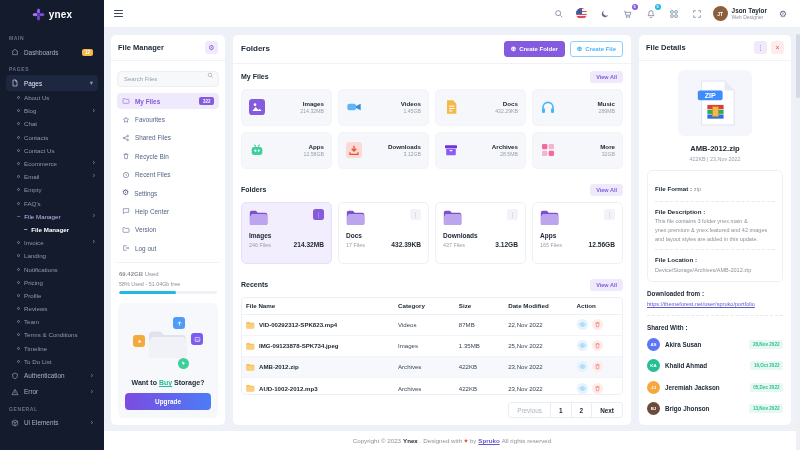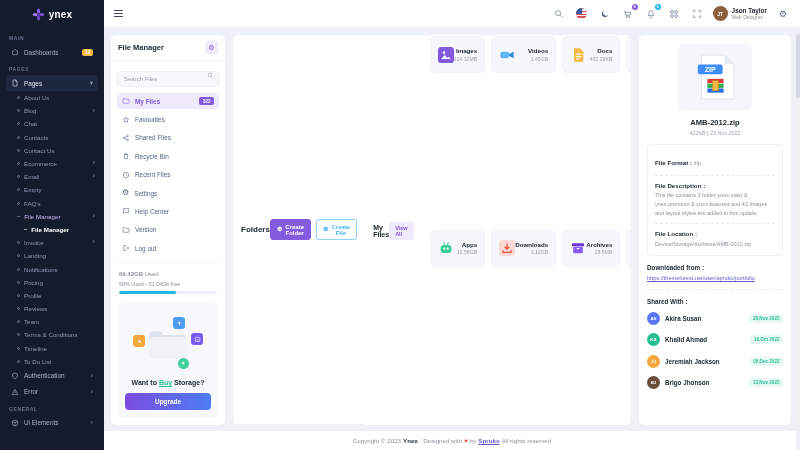--- a/index.html
+++ b/index.html
@@ -81,21 +81,21 @@
   .tile svg { width:7px; height:7px; }
   .tile.orange { background:#f5a93c; left:8px; top:22px; }
   .tile.blue { background:#4d9df8; left:48px; top:4px; }
   .tile.purple { background:#7c5cf0; right:8px; top:20px; }
   .tile.green { background:#3ecf9b; right:22px; bottom:2px; width:11px; height:11px; border-radius:50%; }
   .promo-q { font-size:7px; font-weight:bold; color:#212b37; }
   .buy { color:#26bf94; text-decoration:underline; }
   .upgrade { margin-top:7px; display:block; width:100%; background:linear-gradient(90deg,#7b4ce0,#4d7cf6); color:#fff; font-size:6.4px; font-weight:bold; padding:5px 0; border:none; border-radius:4px; cursor:pointer; font-family:inherit; }
 
   
-  .main { flex:1; display:flex; flex-direction:row; overflow:hidden; }
+  .main { flex:1; display:flex; flex-direction:column; overflow:hidden; }
   .main-head { display:flex; align-items:center; padding:6px 8px; border-bottom:1px solid #f0f2f8; }
   .main-title { font-size:8px; font-weight:bold; flex:1; }
   .btn { font-size:6px; border-radius:3px; padding:3.5px 6px; display:flex; align-items:center; gap:3px; font-weight:bold; cursor:pointer; }
   .btn .pc { font-size:6.5px; line-height:1; }
   .btn-primary { background:#845adf; color:#fff; border:1px solid #845adf; }
   .btn-outline-info { background:#fff; color:#49b6f5; border:1px solid #8ed0f8; margin-left:5px; }
   .section-row { display:flex; align-items:center; padding:7px 8px 5px; }
   .section-title { font-size:7px; font-weight:bold; flex:1; }
   .view-all { background:#efe9fc; color:#845adf; font-size:5.5px; font-weight:bold; padding:3px 6px; border-radius:3px; cursor:pointer; }
   .type-grid { display:grid; grid-template-columns:repeat(4,1fr); gap:6px; padding:1px 8px 8px; }
@@ -782,20 +782,27 @@
         </div>
         <div class="pagination">
           <span class="page-prev">Previous</span>
           <span class="page-num">1</span>
           <span class="page-num">2</span>
           <span class="page-next">Next</span>
         </div>
       </section>
 
       <section class="card details">
+        <div class="panel-head">
+          <span class="panel-title">File Details</span>
+          <span class="det-actions">
+            <span class="sq-btn purple-light">⋮</span>
+            <span class="sq-btn red-light">×</span>
+          </span>
+        </div>
         <div class="det-body">
           <div class="zip-tile">
             <svg width="42" height="48" viewBox="0 0 44 50">
               <path d="M8 2h24l10 10v36H8z" fill="#fff" stroke="#dfe3ec" stroke-width="1"></path>
               <path d="M32 2l10 10H32z" fill="#e8ebf2"></path>
               <rect x="4" y="12" width="26" height="10" rx="2" fill="#3f8cff"></rect>
               <text x="17" y="19.6" font-size="7.5" font-weight="bold" fill="#ffffff" text-anchor="middle" font-family="Liberation Sans, sans-serif">ZIP</text>
               <rect x="14" y="27" width="17" height="4.4" fill="#e23b3b"></rect>
               <rect x="14" y="32" width="17" height="4.4" fill="#2eae4e"></rect>
               <rect x="14" y="37" width="17" height="4.4" fill="#2f6fe0"></rect>

